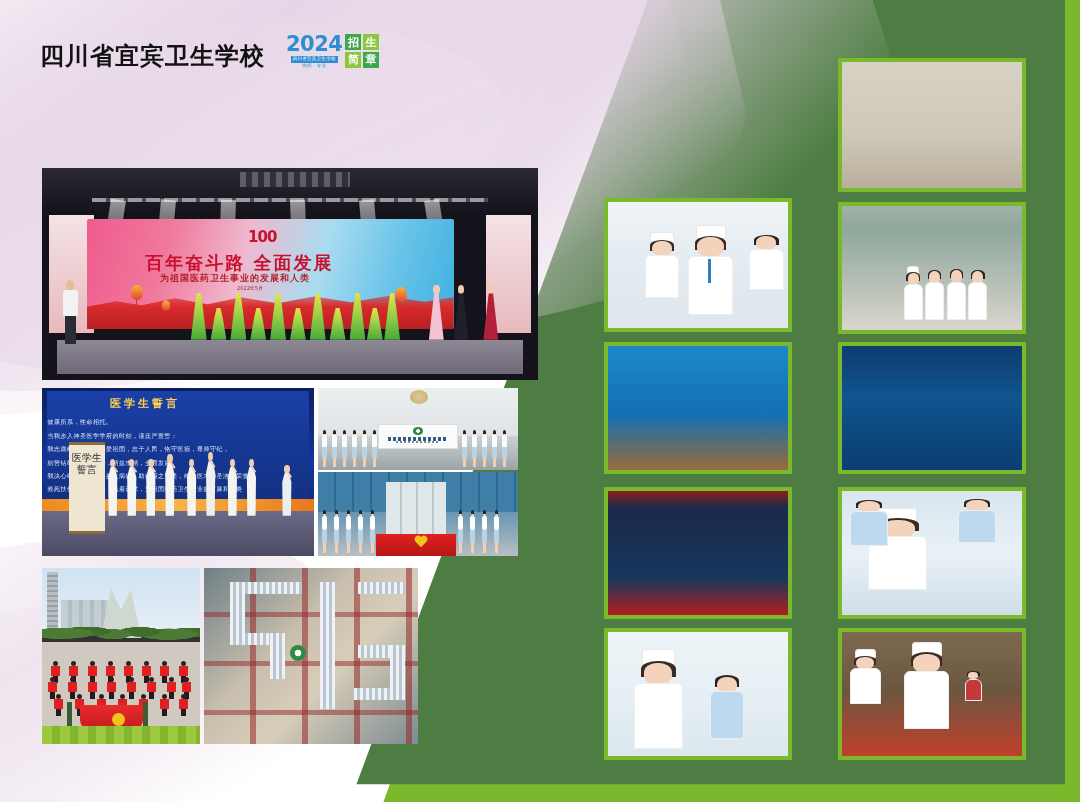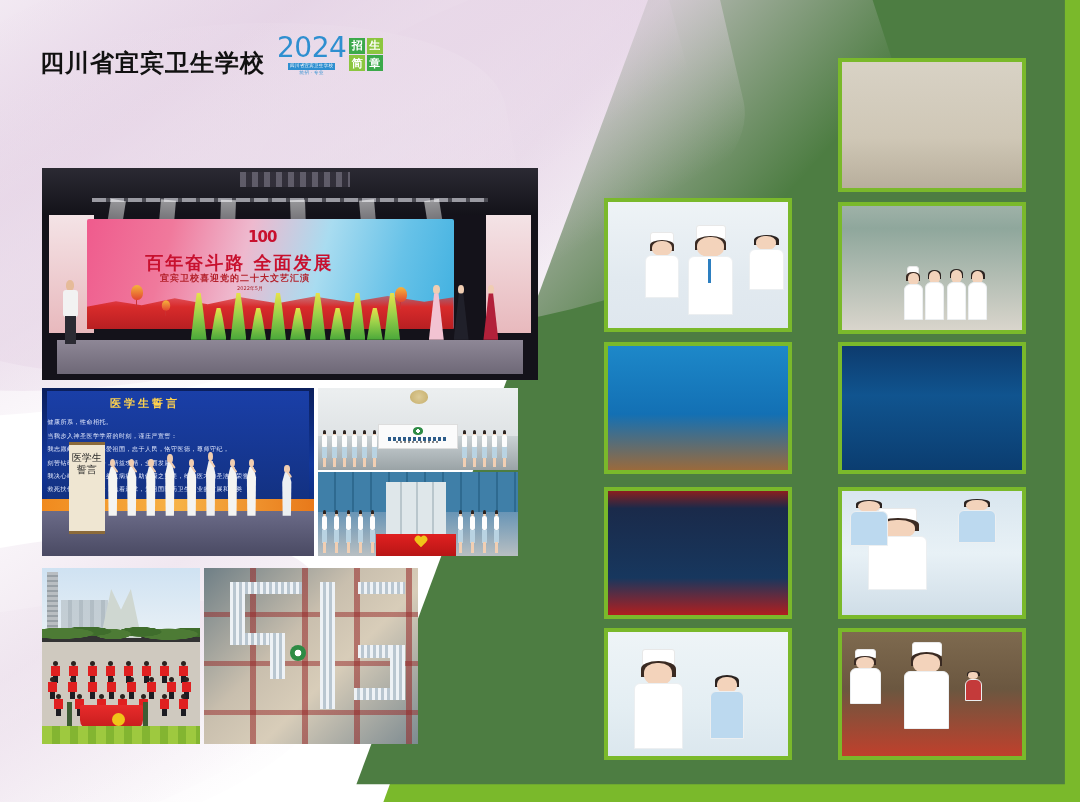--- a/index.html
+++ b/index.html
@@ -40,26 +40,26 @@
         background:linear-gradient(160deg,rgba(243,234,243,0) 10%,rgba(233,219,233,.65) 50%,rgba(250,246,250,0) 88%);
         transform:rotate(-14deg); border-radius:50%/40%; }
   .sw5{ top:620px; left:-380px; width:700px; height:250px;
         background:linear-gradient(162deg,rgba(246,240,246,0) 12%,rgba(236,224,236,.5) 52%,rgba(252,249,252,0) 90%);
         transform:rotate(-12deg); border-radius:50%/40%; }
   .sw-top{ top:-30px; left:260px; width:640px; height:330px;
         background:linear-gradient(150deg,rgba(238,229,239,0) 5%,rgba(228,211,229,.7) 45%,rgba(248,243,248,0) 82%);
         transform:rotate(-18deg); border-radius:50%/34%; }
 
   
-  .header{ position:absolute; top:34px; left:40px; display:flex; align-items:flex-end; gap:12px; z-index:20; }
+  .header{ position:absolute; top:34px; left:40px; display:flex; align-items:flex-end; gap:21px; z-index:20; }
   .school-name{ font-size:24px; font-weight:700; color:#111; letter-spacing:1px;
                 font-family:"DejaVu Sans","Liberation Sans",sans-serif; white-space:nowrap; line-height:1; }
   .badge{ display:flex; align-items:center; gap:3px; }
   .badge-left{ display:flex; flex-direction:column; align-items:center; line-height:1; }
-  .badge-year{ font-size:28px; font-weight:400; color:#2e8fd0; letter-spacing:-0.5px;
+  .badge-year{ font-size:21px; font-weight:700; color:#2e8fd0; letter-spacing:-0.5px;
                font-family:"DejaVu Sans","Liberation Sans",sans-serif; }
   .badge-sub1{ font-size:4.5px; color:#fff; background:#2e8fd0; padding:1px 2px; letter-spacing:.3px;
                margin-top:1px; white-space:nowrap; }
   .badge-sub2{ font-size:4.5px; color:#2e8fd0; letter-spacing:.3px; margin-top:1px; white-space:nowrap; }
   .badge-right{ display:grid; grid-template-columns:1fr 1fr; grid-gap:1.5px; }
   .bq{ width:16px; height:16px; display:flex; align-items:center; justify-content:center;
        color:#fff; font-size:11px; font-weight:700; font-family:"DejaVu Sans",sans-serif; line-height:1; }
   .bq-a{ background:#3ba94a; } .bq-b{ background:#8cc63f; }
   .bq-c{ background:#8cc63f; } .bq-d{ background:#3ba94a; }
 
@@ -293,21 +293,21 @@
         <div class="beam" style="left:50%; transform:rotate(-2deg);"></div>
         <div class="beam" style="left:64%; transform:rotate(-5deg);"></div>
         <div class="beam" style="left:77%; transform:rotate(-9deg);"></div>
       </div>
       <div class="p1-sidepanel p1-sp-l"></div>
       <div class="p1-sidepanel p1-sp-r"></div>
       <div class="p1-screen">
         <div class="p1-sky-red"></div>
         <div class="p1-100">100</div>
         <div class="p1-t1">百年奋斗路  全面发展</div>
-        <div class="p1-t2">宜宾卫校喜迎党的二十大文艺汇演</div>
+        <div class="p1-t2">为祖国医药卫生事业的发展和人类</div>
         <div class="p1-t3">2022年5月</div>
         <div class="balloon" style="left:12%; top:60%;"></div>
         <div class="balloon" style="left:20%; top:72%; transform:scale(.7);"></div>
         <div class="balloon" style="left:84%; top:62%;"></div>
       </div>
       <div class="p1-stagefloor"></div>
       <div class="man-white">
         <div class="hd"></div>
           <div class="tp"></div>
           <div class="bt"></div>

